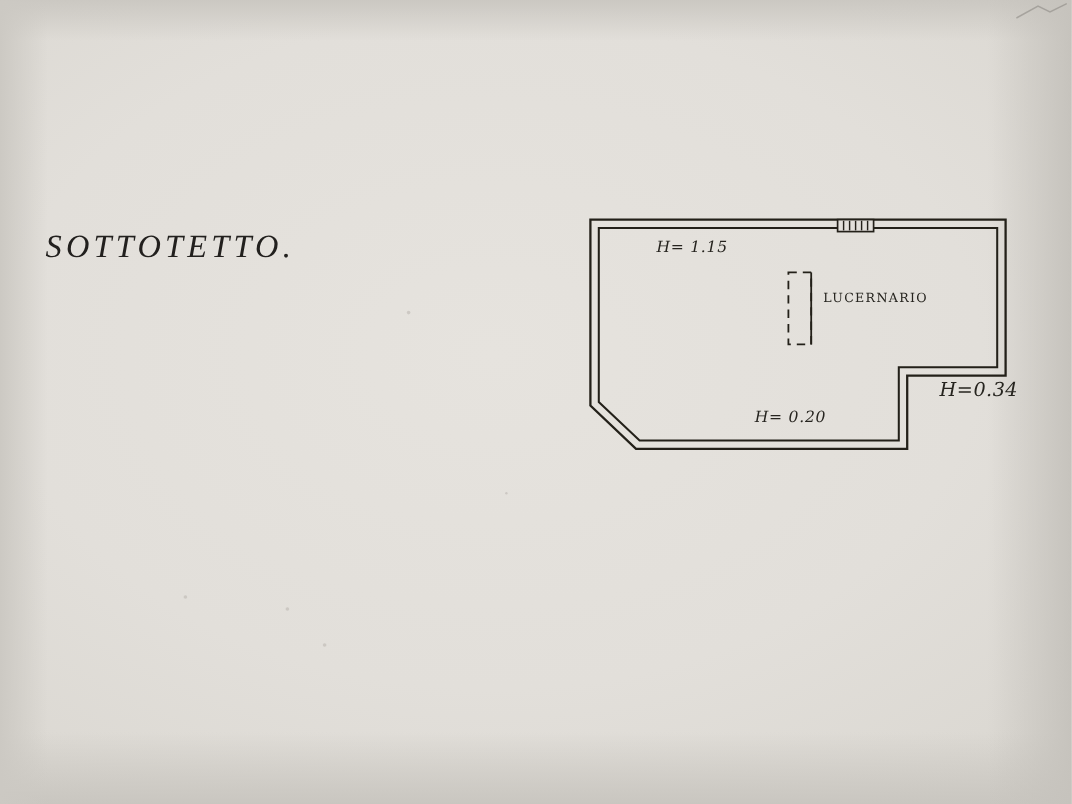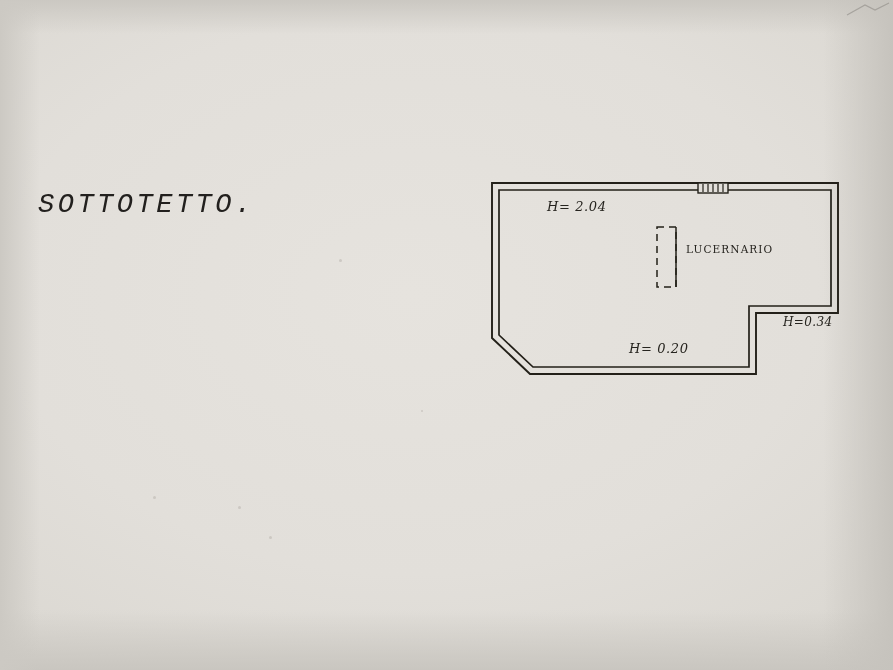--- a/index.html
+++ b/index.html
@@ -50,21 +50,21 @@
     left: 845px; top: 2px;
     width: 46px; height: 16px;
     pointer-events: none;
   }
 
   
   #title {
     position: absolute;
     left: 38px;
     top: 190px;
-    font-family: Liberation Mono, monospace;
+    font-family: Liberation Serif, serif;
     font-size: 27px;
     font-style: italic;
     letter-spacing: 3.5px;
     color: #22201e;
     white-space: nowrap;
   }
 
   
   #plan {
     position: absolute;
@@ -93,21 +93,21 @@
   #lbl-h020 {
     left: 629px;
     top: 341px;
     font-size: 13px;
     font-style: italic;
     letter-spacing: 0.6px;
   }
   #lbl-h034 {
     left: 783px;
     top: 315px;
-    font-size: 12px;
+    font-size: 16px;
     font-style: italic;
     letter-spacing: 0.4px;
   }
   #lbl-lucernario {
     left: 686px;
     top: 243px;
     font-size: 10.5px;
     letter-spacing: 1.1px;
     font-weight: 400;
   }
@@ -163,18 +163,18 @@
         </g>
       </g>
 
       <g>
         <rect x="187" y="57" width="19" height="60" fill="none" stroke="#232019" stroke-width="1.5" stroke-dasharray="7 5"></rect>
         <line x1="206" y1="57" x2="206" y2="117" stroke="#232019" stroke-width="1.5"></line>
       </g>
     </svg>
   </div>
 
-  <div class="lbl" id="lbl-h204">H= 2.04</div>
+  <div class="lbl" id="lbl-h204">H= 1.15</div>
   <div class="lbl" id="lbl-h020">H= 0.20</div>
   <div class="lbl" id="lbl-h034">H=0.34</div>
   <div class="lbl" id="lbl-lucernario">LUCERNARIO</div>
 
 </div>
 
 </body></html>

